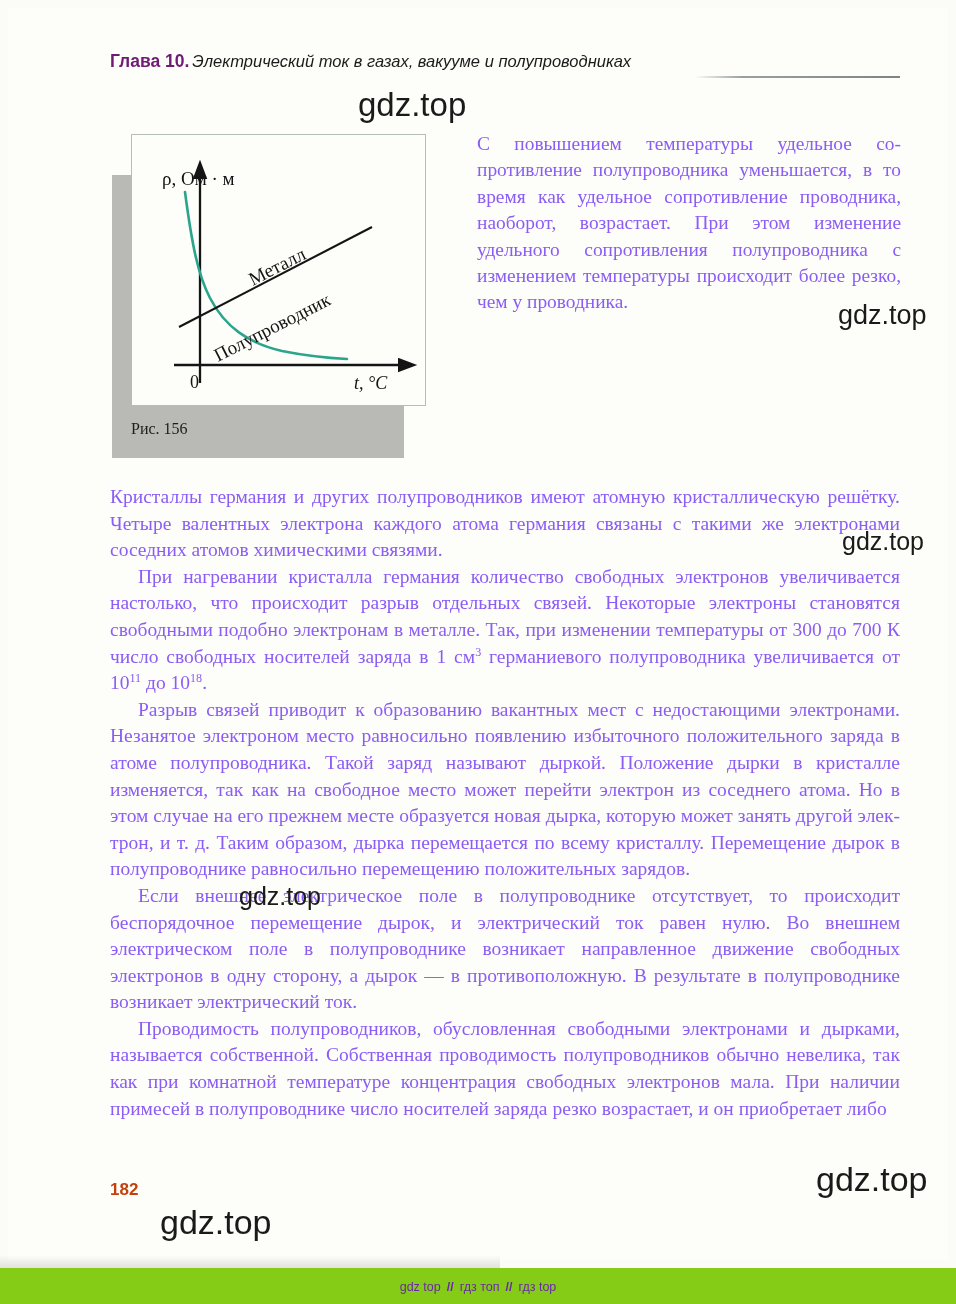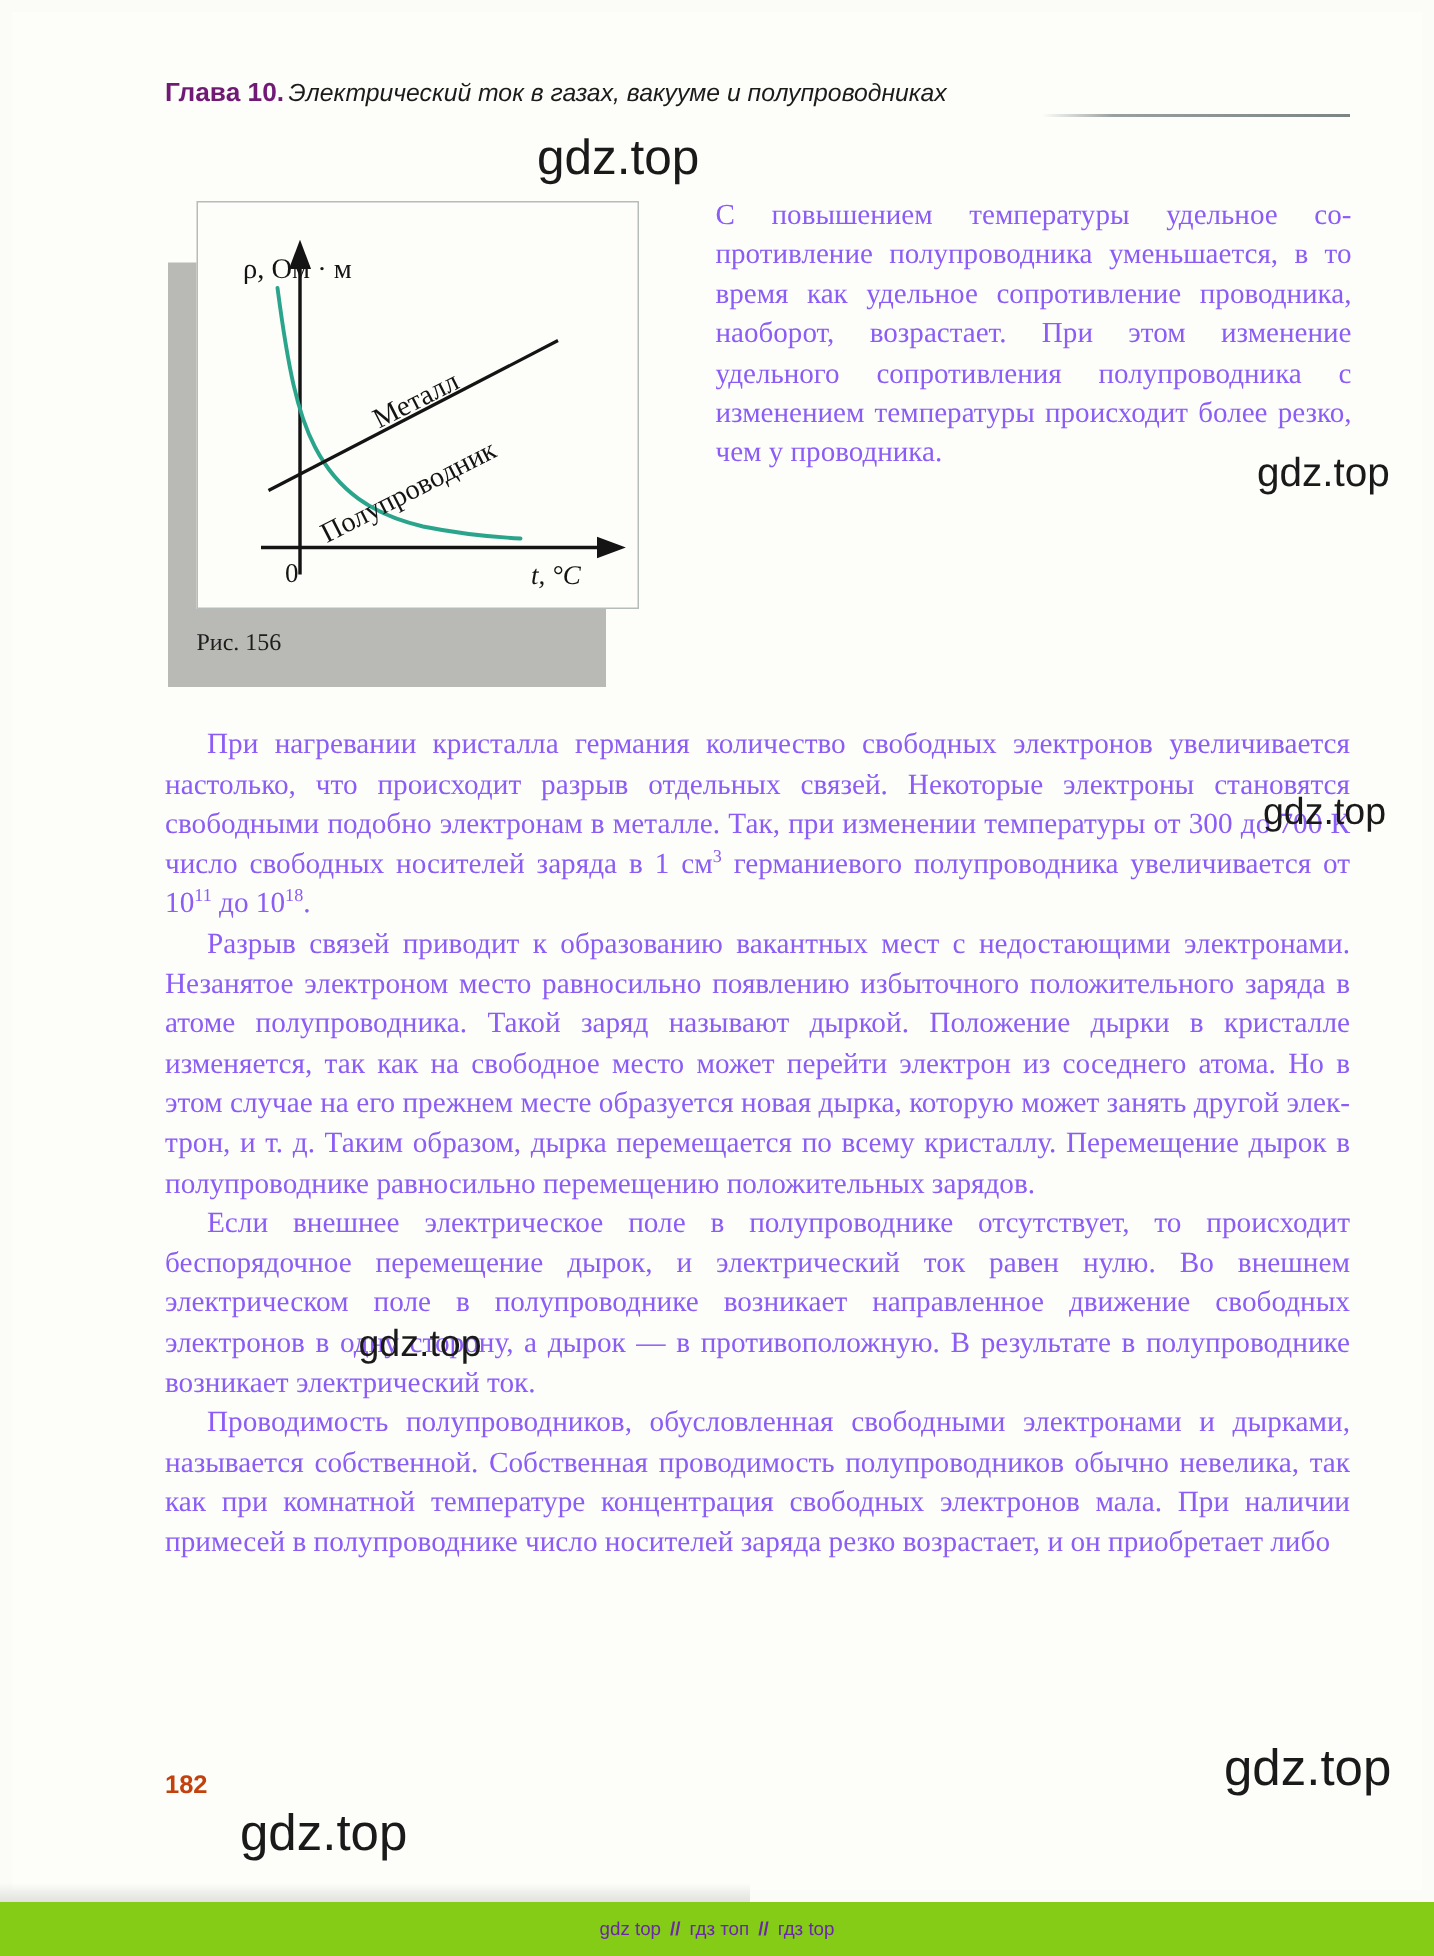--- a/index.html
+++ b/index.html
@@ -240,20 +240,21 @@
       <text x="222" y="254" font-family="Liberation Serif, serif" font-size="18" font-style="italic" fill="#141414">t, °C</text>
     </svg>
   </div>
   <div id="figure-caption">Рис. 156</div>
 
   <div class="col-right">
     <p class="para noindent">С повышением температуры удельное со­противление полупроводника уменьша­ется, в то время как удельное сопротив­ление проводника, наоборот, возрастает. При этом изменение удельного сопро­тивления полупроводника с изменением температуры происходит более резко, чем у проводника.</p>
   </div>
 
   <div id="full-width-block">
+    <p class="para noindent">Кристаллы германия и других полупроводников имеют атомную кристалли­ческую решётку. Четыре валентных электрона каждого атома германия свя­заны с такими же электронами соседних атомов химическими связями.</p>
 
     <p class="para"><span>При нагревании кристалла германия количество свободных электронов увеличивается настолько, что происходит разрыв отдельных связей. Некото­рые электроны становятся свободными подобно электронам в металле. Так, при изменении температуры от 300 до 700 К число свободных носителей за­ряда в 1 см</span><sup>3</sup><span> германиевого полупроводника увеличивается от 10</span><sup>11</sup><span> до 10</span><sup>18</sup><span>.</span></p>
 
     <p class="para"><span>Разрыв связей приводит к образованию вакантных мест с недостающими электронами. Незанятое электроном место равносильно появлению избыточ­ного положительного заряда в атоме полупроводника. Такой заряд называют </span><span class="italicword">дыркой</span><span>. Положение дырки в кристалле изменяется, так как на свободное ме­сто может перейти электрон из соседнего атома. Но в этом случае на его прежнем месте образуется новая дырка, которую может занять другой элек­трон, и т. д. Таким образом, дырка перемещается по всему кристаллу. Пере­мещение дырок в полупроводнике равносильно перемещению положитель­ных зарядов.</span></p>
 
     <p class="para">Если внешнее электрическое поле в полупроводнике отсутствует, то про­исходит беспорядочное перемещение дырок, и электрический ток равен ну­лю. Во внешнем электрическом поле в полупроводнике возникает направ­ленное движение свободных электронов в одну сторону, а дырок — в проти­воположную. В результате в полупроводнике возникает электрический ток.</p>
 
     <p class="para"><span>Проводимость полупроводников, обусловленная свободными электро­нами и дырками, называется </span><span class="italicword">собственной</span><span>. Собственная проводимость по­лупроводников обычно невелика, так как при комнатной температуре кон­центрация свободных электронов мала. При наличии примесей в полупро­воднике число носителей заряда резко возрастает, и он приобретает либо</span></p>
   </div>
 

